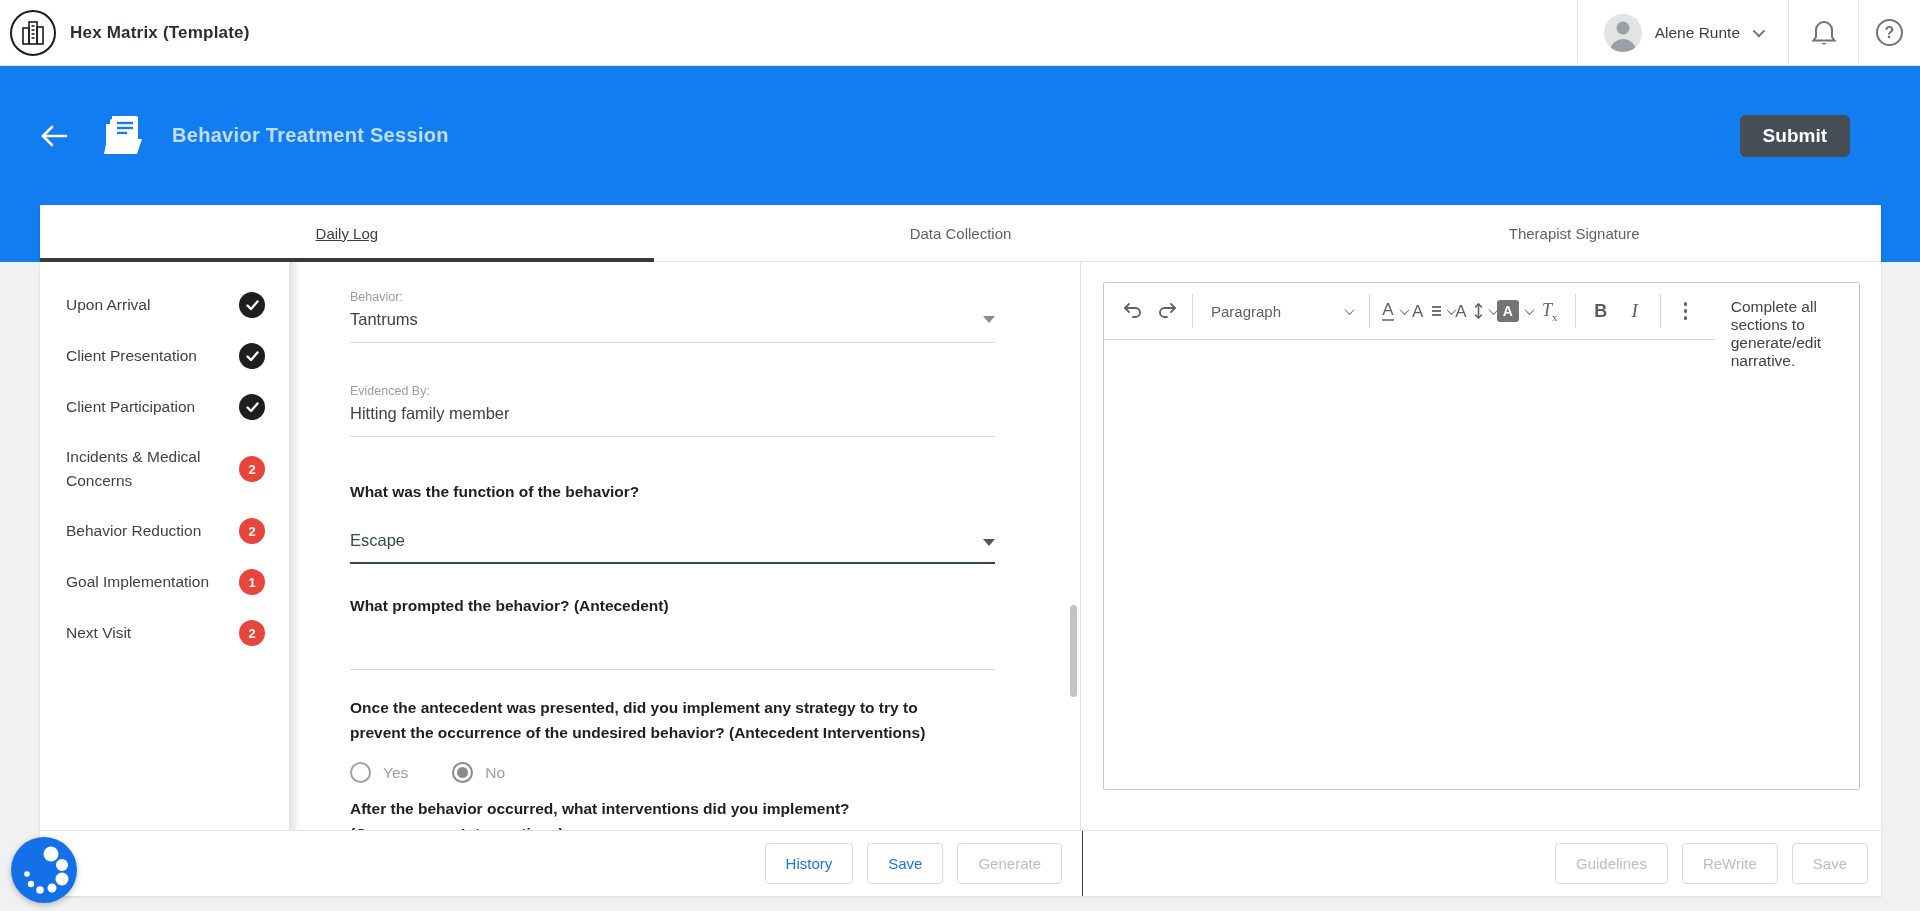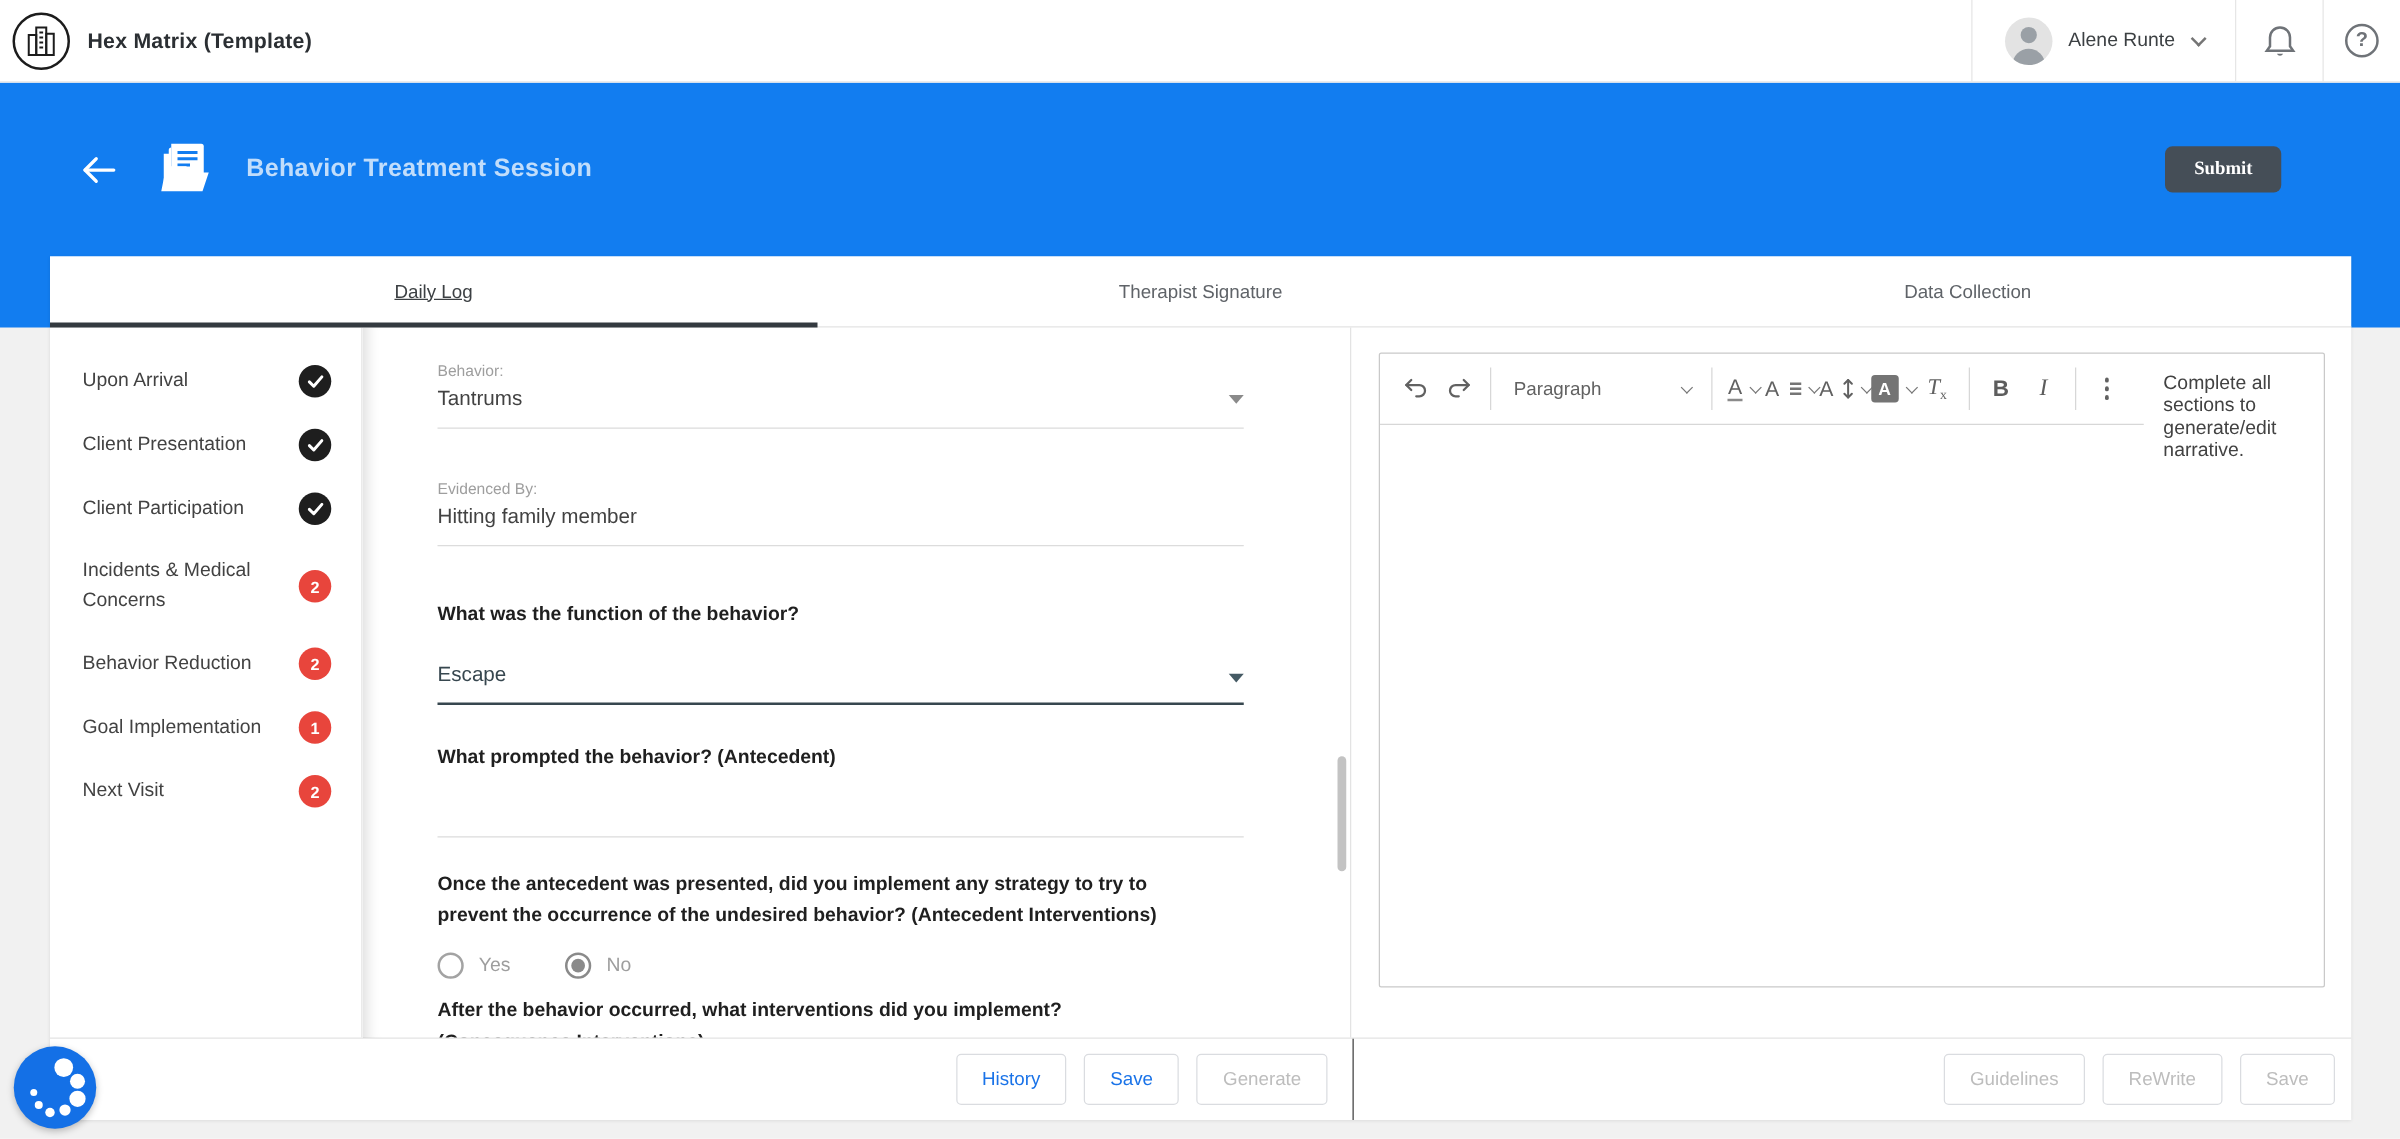--- a/index.html
+++ b/index.html
@@ -15,25 +15,25 @@
   .user-sec { padding:0 26px; gap:13px; cursor:pointer; }
   .avatar { width:38px; height:38px; border-radius:50%; background:#e3e3e3; overflow:hidden; display:flex; align-items:flex-end; justify-content:center; }
   .user-name { font-size:15.5px; color:#3c4043; }
   .chev { width:9px; height:9px; border-right:2px solid #757575; border-bottom:2px solid #757575; transform:rotate(45deg) translateY(-2px); display:inline-block; }
   .bell-sec { width:70px; justify-content:center; cursor:pointer; }
   .help-sec { width:62px; justify-content:center; cursor:pointer; }
   .help-circle { width:27px; height:27px; border-radius:50%; border:2.5px solid #6f7378; color:#6f7378; font-weight:700; font-size:16px; display:flex; align-items:center; justify-content:center; }
 
   
   .bluebar { position:absolute; top:66px; left:0; width:1920px; height:196px; background:#127df0; z-index:10; }
-  .bluebar-inner { height:139px; display:flex; align-items:center; padding:0 53px; }
+  .bluebar-inner { height:139px; display:flex; align-items:center; padding:0 28px; }
   .back-btn { width:36px; height:36px; margin-left:8px; display:flex; align-items:center; justify-content:center; cursor:pointer; }
   .doc-icon { margin-left:24px; }
   .page-title { margin-left:24px; font-size:20px; font-weight:700; color:rgba(255,255,255,.74); letter-spacing:.3px; }
-  .submit-btn { margin-left:auto; margin-right:42px; background:#454e57; color:#fff; border:none; border-radius:6px; padding:10px 23px; font-size:15px; font-weight:600; font-family:Liberation Serif, serif; cursor:pointer; }
+  .submit-btn { margin-left:auto; margin-right:42px; background:#454e57; color:#fff; border:none; border-radius:6px; padding:10px 23px; font-size:19px; font-weight:600; font-family:Liberation Sans, sans-serif; cursor:pointer; }
 
   
   .card { position:absolute; left:40px; top:205px; width:1841px; height:691px; background:#fff; z-index:20; box-shadow:0 1px 3px rgba(0,0,0,.10); display:flex; flex-direction:column; }
   .tabbar { height:57px; display:flex; border-bottom:1px solid #e3e3e3; flex:0 0 auto; }
   .tab { flex:1; display:flex; align-items:center; justify-content:center; font-size:15px; color:#5f6368; cursor:pointer; position:relative; }
   .tab.active { color:#3c4043;text-decoration:underline; }
   .tab.active::after { content:""; position:absolute; left:0; right:0; bottom:-1px; height:4px; background:#343a40; }
 
   .content-row { flex:1 1 auto; display:flex; min-height:0; }
 
@@ -157,22 +157,22 @@
     </div>
     <div class="page-title">Behavior Treatment Session</div>
     <button class="submit-btn">Submit</button>
   </div>
 </div>
 
 <div class="card">
 
   <div class="tabbar">
     <div class="tab active">Daily Log</div>
+    <div class="tab">Data Collection</div>
     <div class="tab">Therapist Signature</div>
-    <div class="tab">Data Collection</div>
   </div>
 
   <div class="content-row">
 
     <div class="sidebar">
       <div class="side-item">
         <span class="side-label">Upon Arrival</span>
         <span class="badge done">
           <svg width="13" height="11" viewBox="0 0 13 11">
               <path d="M1.5 5.5 L5 9 L11.5 1.5" fill="none" stroke="#fff" stroke-width="2.4" stroke-linecap="round" stroke-linejoin="round"></path>

